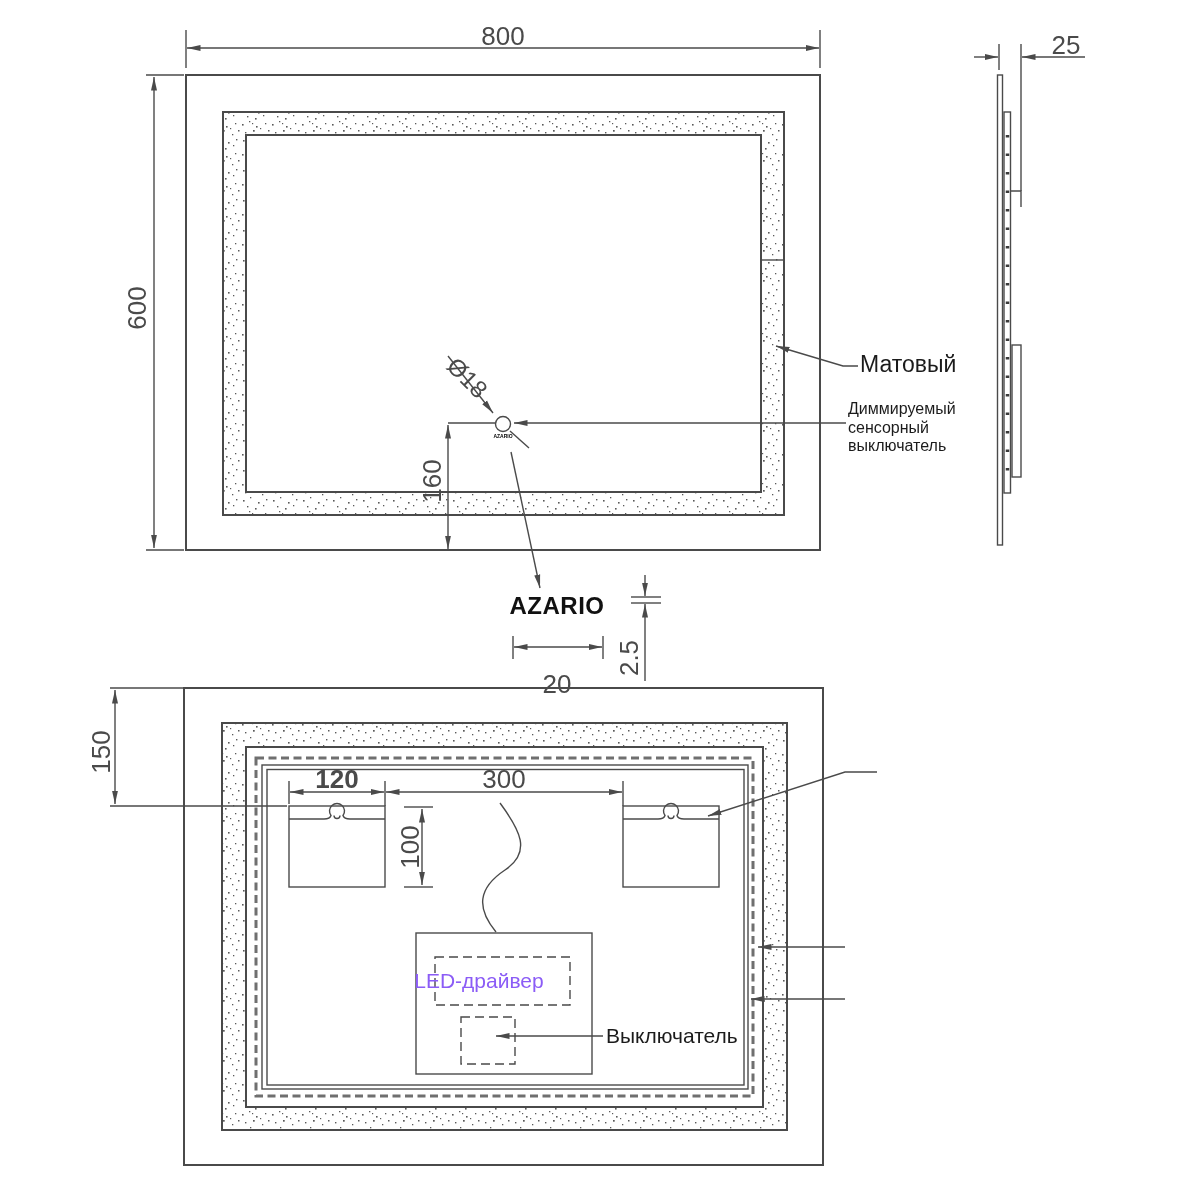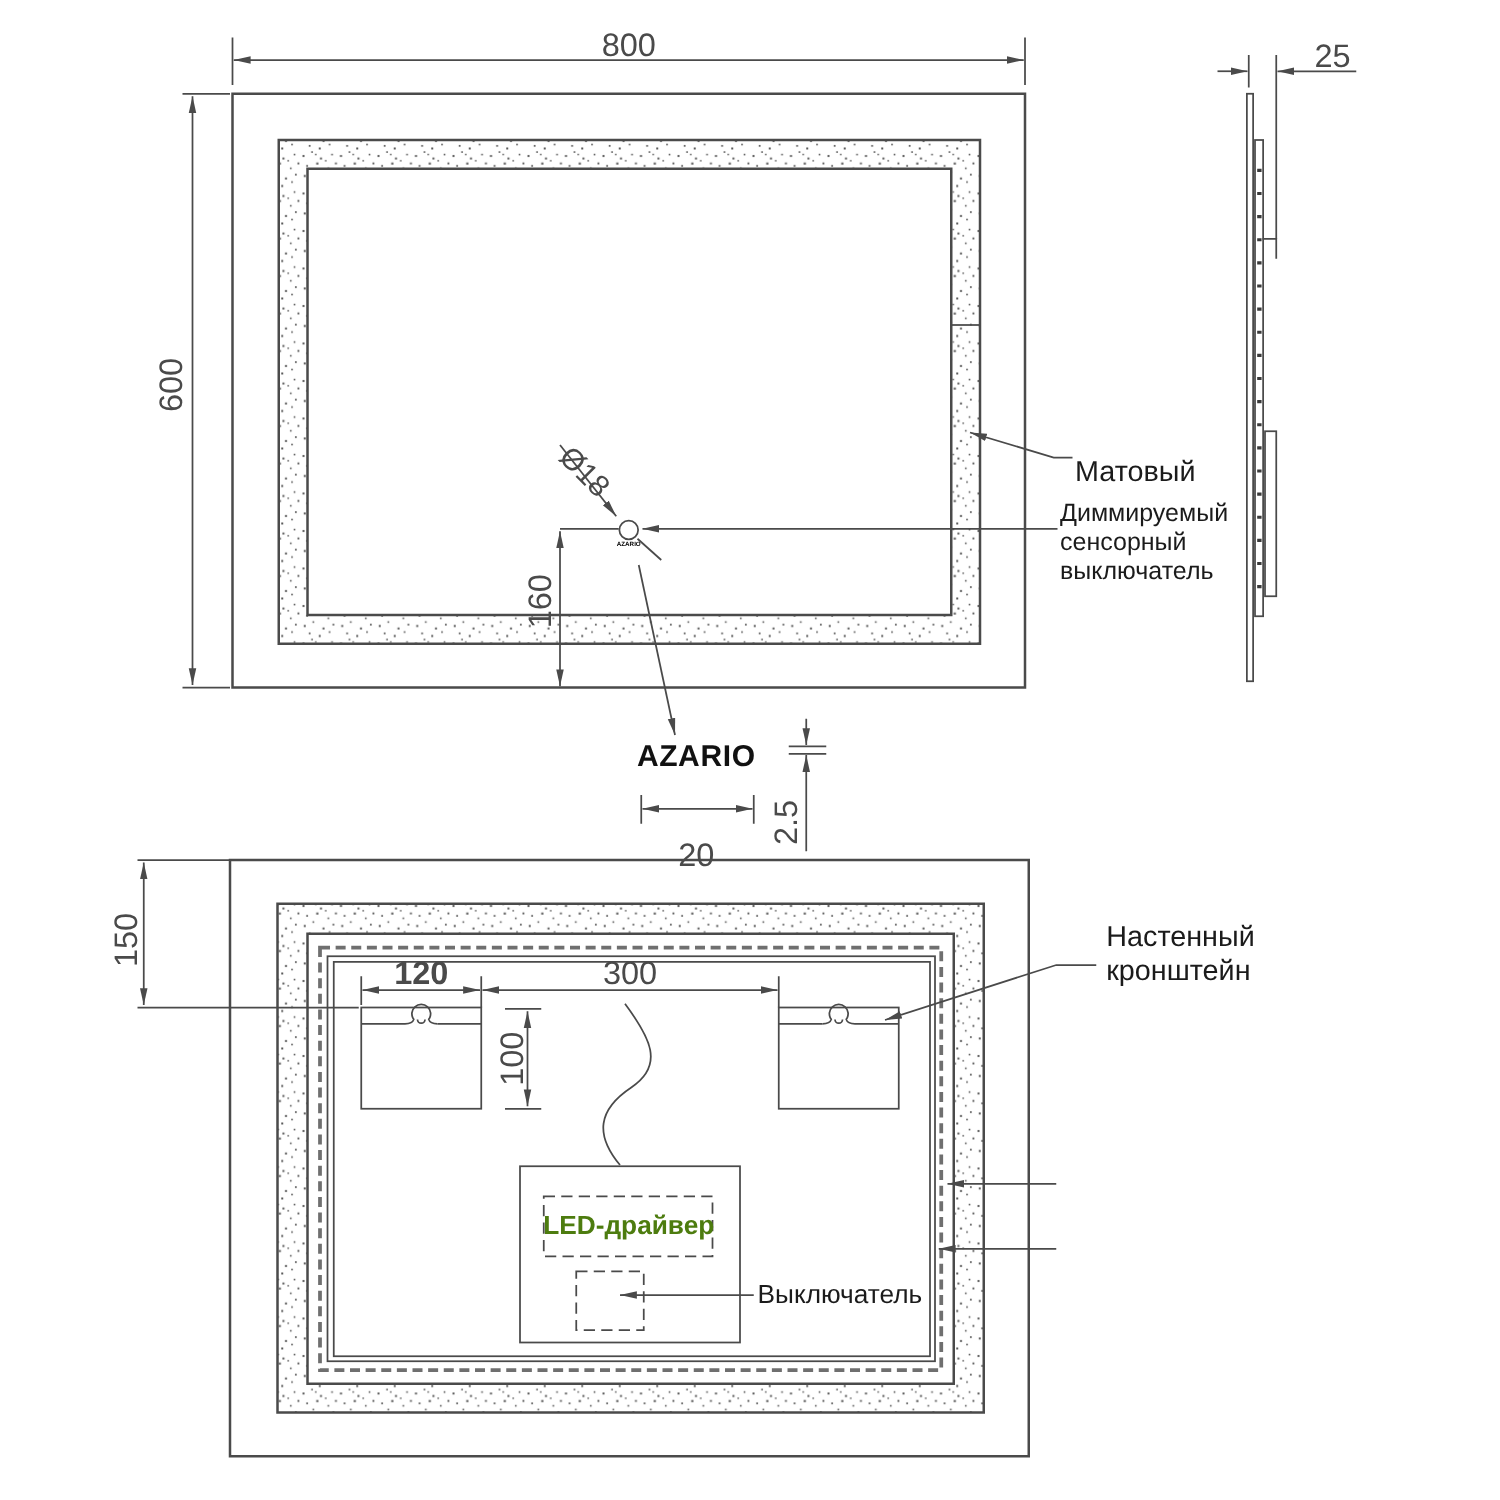--- a/index.html
+++ b/index.html
@@ -151,32 +151,30 @@
   </g>
 </svg>
 
 <div class="t dim ctr" style="left:503px;top:36px;">800</div>
 <div class="t dim r90" style="left:137px;top:308px;">600</div>
 <div class="t dim ctr" style="left:1066px;top:45px;">25</div>
 <div class="t dim r90" style="left:432px;top:481px;">160</div>
 <div class="t dim r45" style="left:467px;top:378px;font-size:24px;">Ø18</div>
 <div class="t micro ctr" style="left:503px;top:436px;">AZARIO</div>
 
-<div class="t lbl" style="left:860px;top:364px;">Матовый</div>
-<div class="t lbl" style="left:848px;top:400px;font-size:20px;">Диммируемый
+<div class="t lbl" style="left:860px;top:351px;">Матовый</div>
+<div class="t lbl" style="left:848px;top:400px;font-size:16px;">Диммируемый
 сенсорный
 выключатель</div>
 
 <div class="t logo ctr" style="left:557px;top:606px;">AZARIO</div>
 <div class="t dim ctr" style="left:557px;top:636px;margin-top:48px;">20</div>
 <div class="t dim r90" style="left:629px;top:658px;">2.5</div>
 
 <div class="t dim r90" style="left:101px;top:752px;">150</div>
 <div class="t dim ctr" style="left:337px;top:779px;font-weight:bold;">120</div>
 <div class="t dim ctr" style="left:504px;top:779px;">300</div>
 <div class="t dim r90" style="left:410px;top:847px;">100</div>
 
-<div class="t lbl" style="left:885px;top:736px;">Настенный
-кронштейн</div>
-<div class="t sm ctr" style="left:503px;top:981px;color:#4d7c0f;font-weight:bold;">LED-драйвер</div>
+<div class="t sm ctr" style="left:479px;top:981px;color:#8b5cf6;">LED-драйвер</div>
 <div class="t sm" style="left:606px;top:1024px;color:#1b1b1b;">Выключатель</div>
 
 </div>
 
 </body></html>

